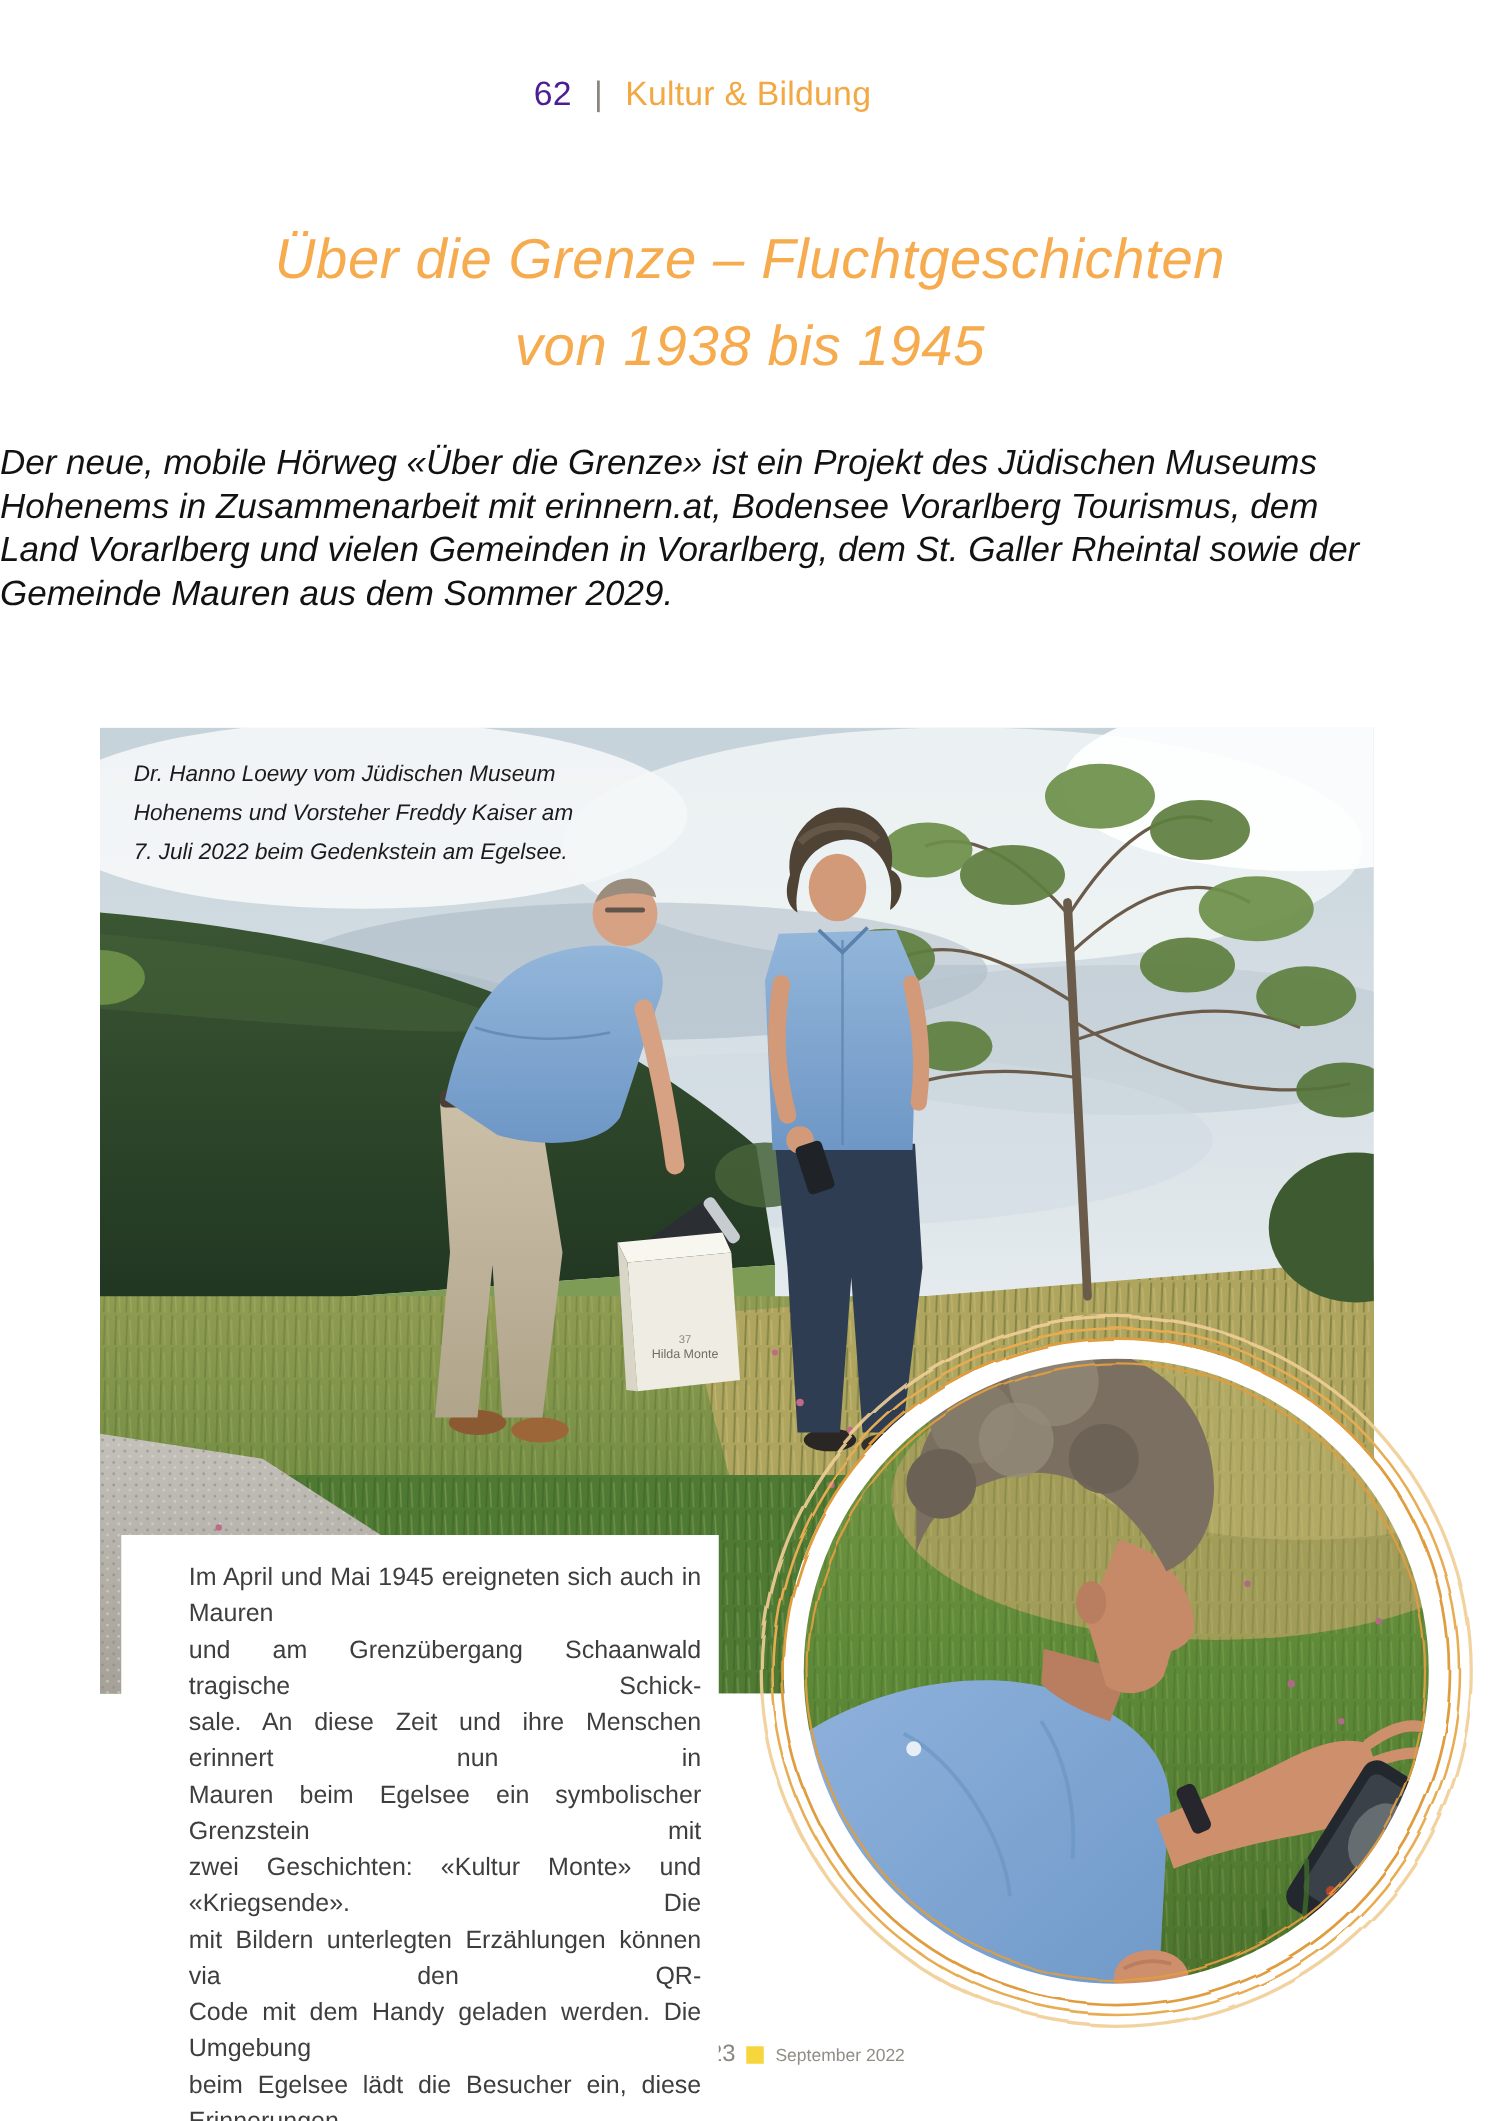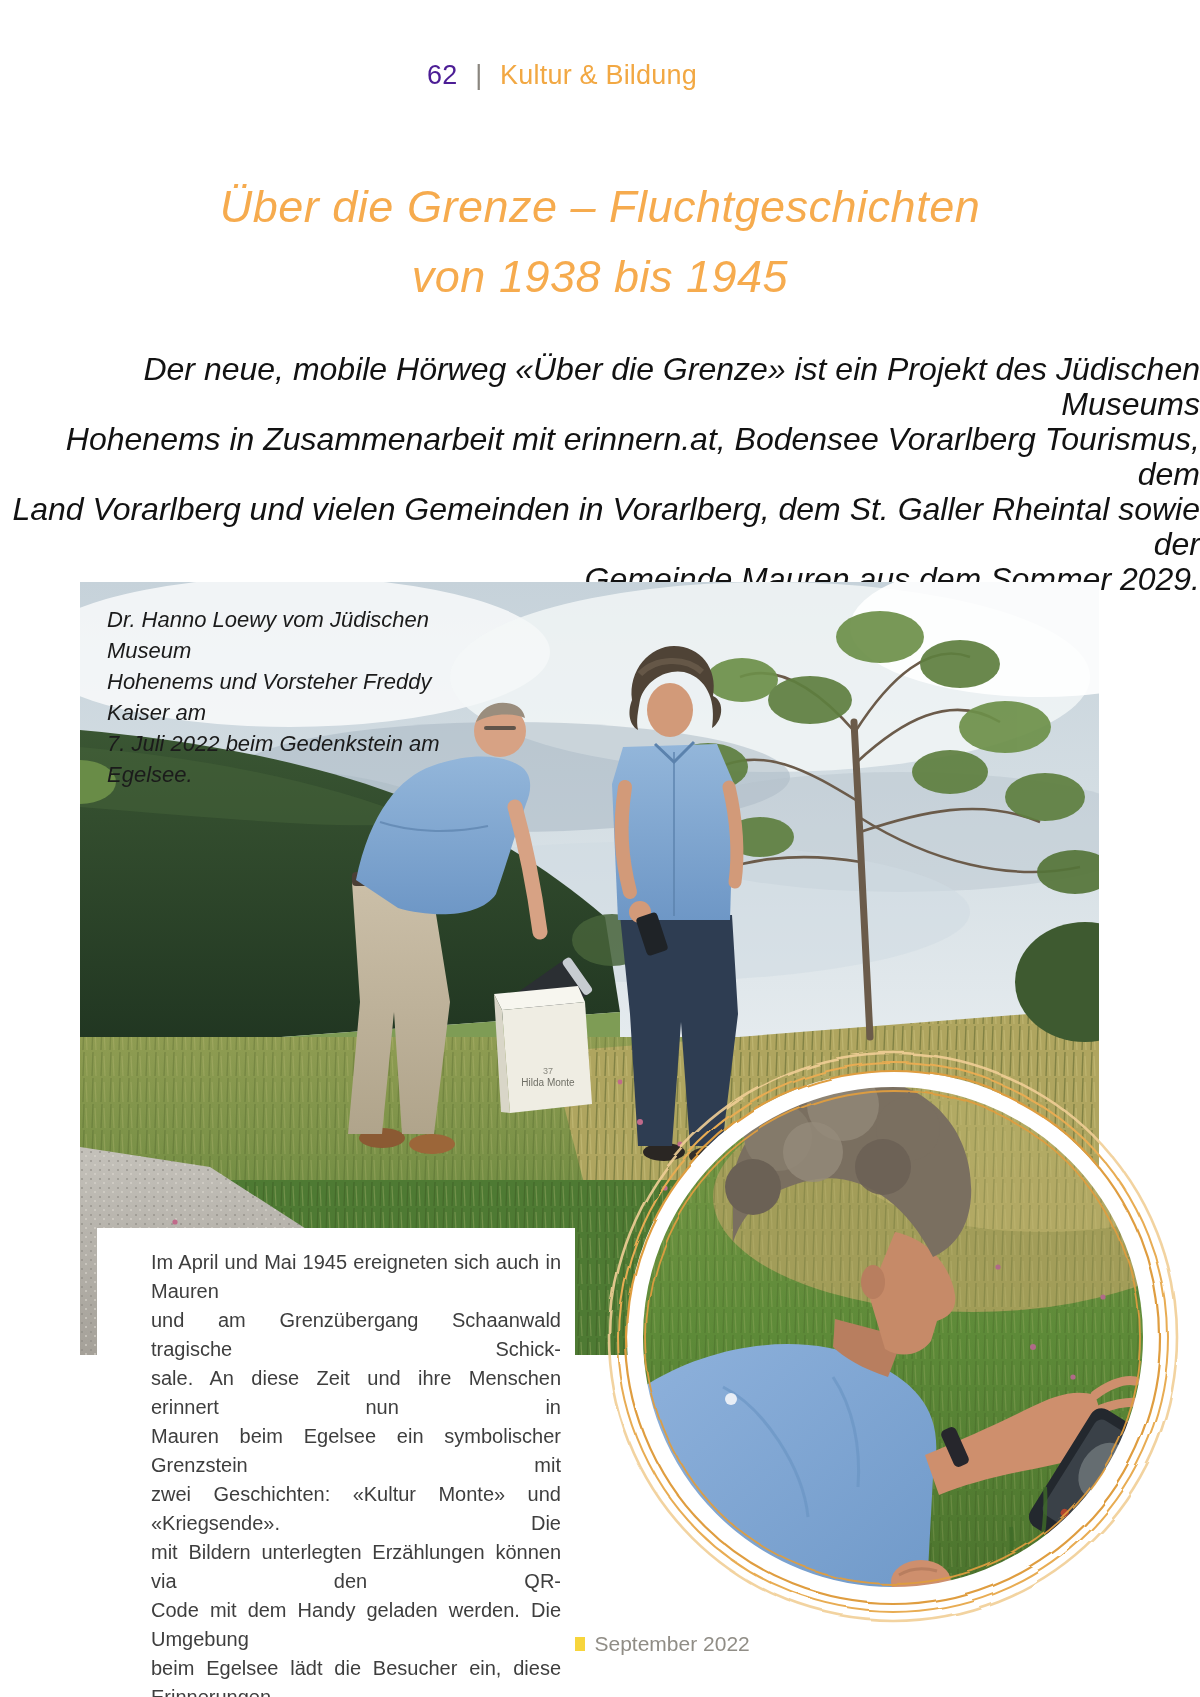--- a/index.html
+++ b/index.html
@@ -19,53 +19,53 @@
   .header .section { color:#f2a843; }
   
   .title {
     position:absolute; top:172px; left:0; width:100%;
     text-align:center; font-style:italic; color:#f6ab4e;
     font-size:45px; line-height:70px; font-weight:400; letter-spacing:.5px;
   }
   
   .subtitle {
     position:absolute; top:352px; left:0; width:100%;
-    text-align:right; font-style:italic; color:#121212;
-    font-size:32px; line-height:35px;
+    text-align:left; font-style:italic; color:#121212;
+    font-size:28px; line-height:35px;
   }
   
   .photo {
     position:absolute; left:80px; top:582px; width:1019px; height:773px;
     overflow:hidden;
   }
   .photo svg { display:block; }
   .caption {
     position:absolute; left:107px; top:604px; width:360px;
-    font-style:italic; color:#1b1b1b; font-size:22px; line-height:31px;
+    font-style:italic; color:#1b1b1b; font-size:18px; line-height:31px;
     z-index:3;
   }
   
   .textbox {
     position:absolute; left:97px; top:1228px; width:478px;
     background:#ffffff; padding:20px 14px 24px 10px; z-index:4;
     color:#3e3e3e; font-size:20px; line-height:29px;
   }
   .body-line { text-align:justify; text-align-last:justify; white-space:normal;margin-left:44px; }
   
   .inset { position:absolute; left:603px; top:1047px; width:580px; height:580px; z-index:5; }
   
   .footer {
     position:absolute; top:1630px; left:0; width:100%;
     display:flex; justify-content:center; align-items:center; gap:9px;
     color:#8f8b84;
   }
   .footer .mag { font-style:italic; font-size:23px; font-weight:700; color:#8a857e; }
   .footer .issue { font-size:19px; color:#8a857e; }
   .footer .sq { width:14px; height:14px; background:#f7d53c; display:inline-block; }
-  .footer .date { font-size:21px; color:#908d86; }
+  .footer .date { font-size:14px; color:#908d86; }
 </style>
 </head>
 <body>
 
 <div class="page">
 
   <div class="header">
     <span class="pageno">62</span>
     <span class="sep">|</span>
     <span class="section">Kultur &amp; Bildung</span>

